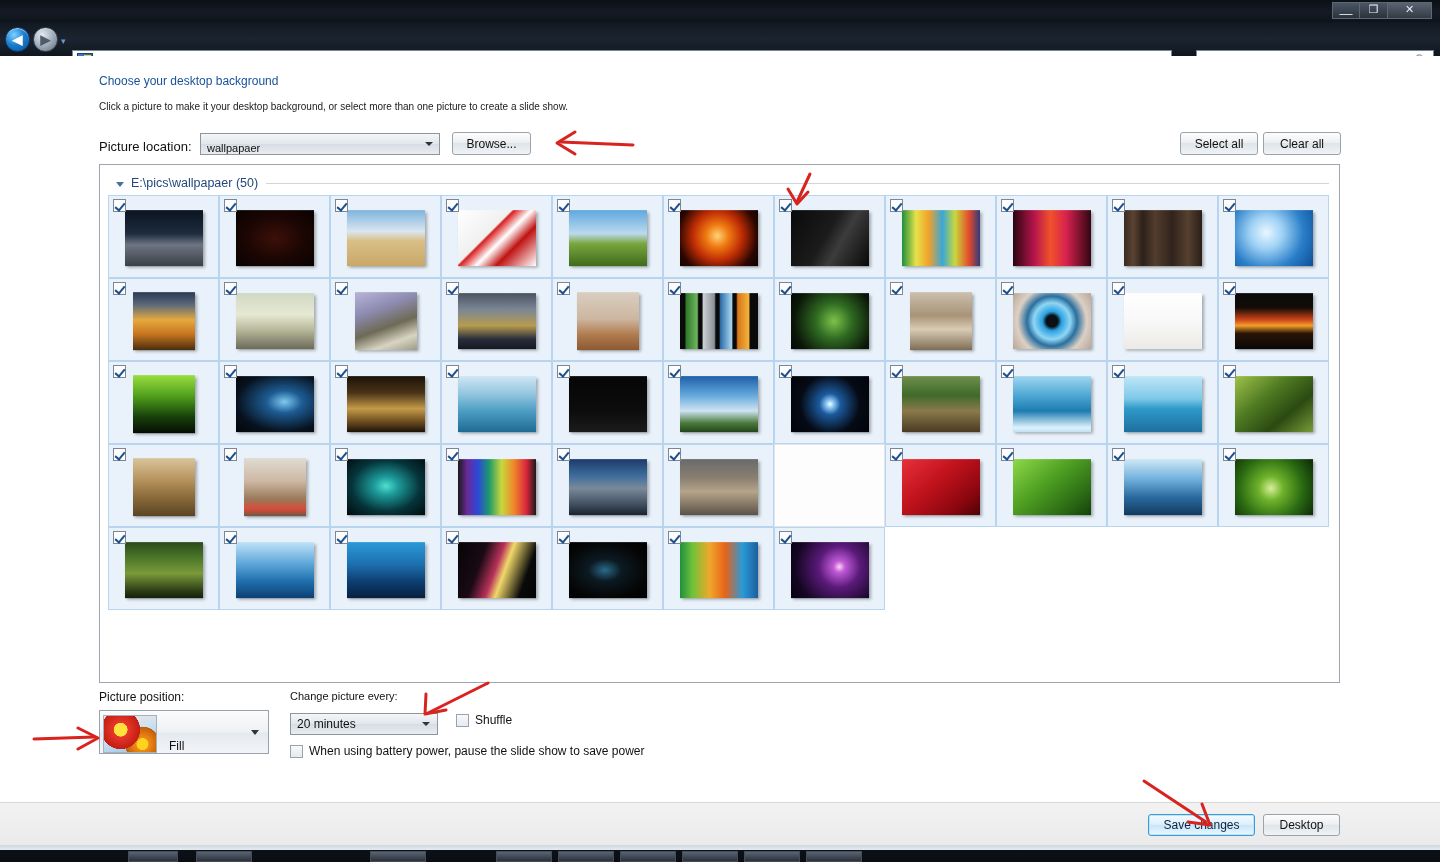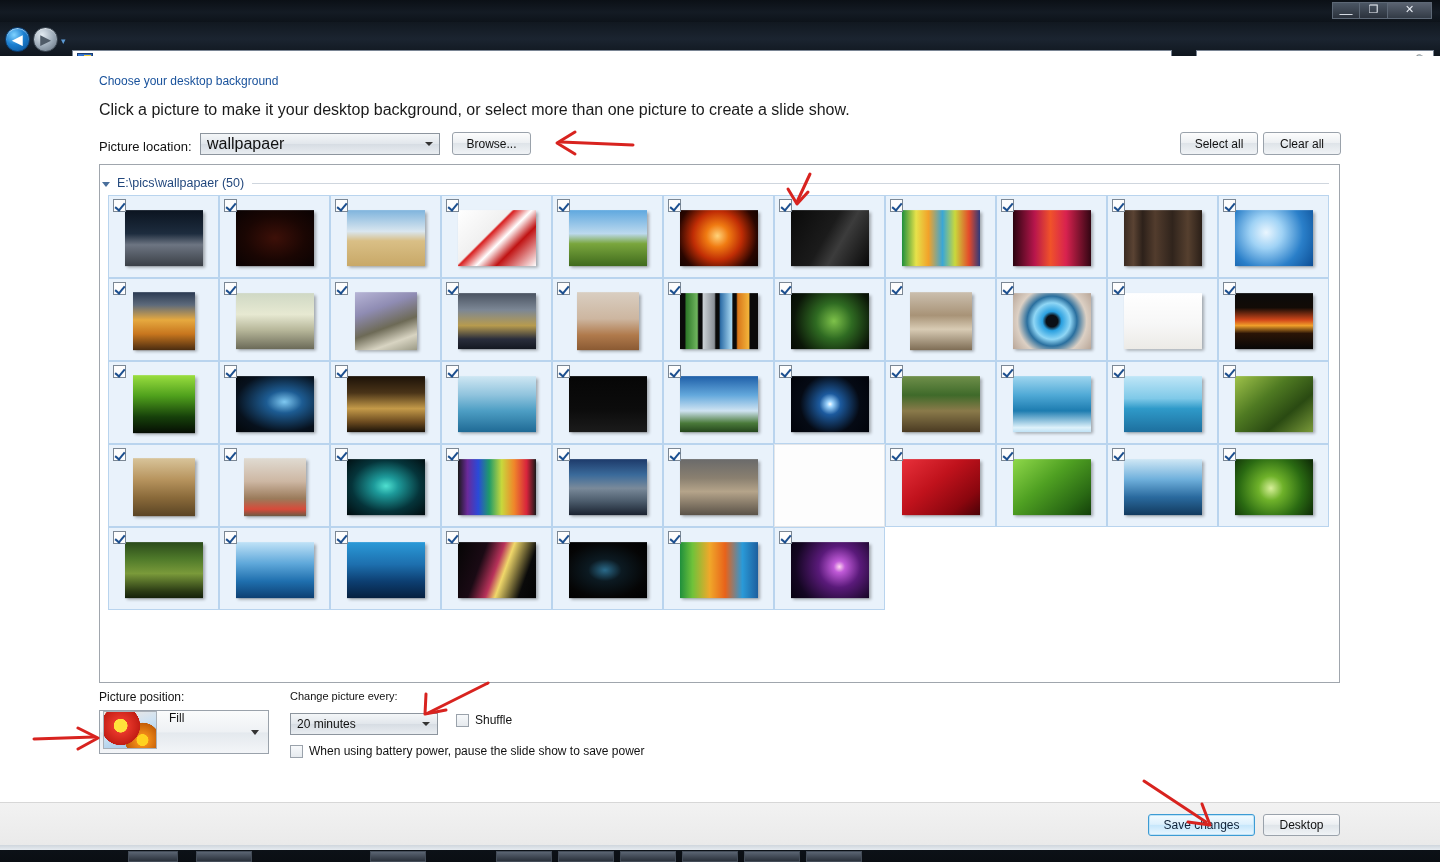--- a/index.html
+++ b/index.html
@@ -124,31 +124,31 @@
   #content{
     position:absolute; left:0; top:56px; width:1440px; height:746px;
     background:#ffffff;
   }
   #page-title{
     position:absolute; left:99px; top:18px;
     color:#18519b; font-size:12px;
   }
   #page-subtitle{
     position:absolute; left:99px; top:45px;
-    color:#1a1a1a; font-size:16px;
+    color:#1a1a1a; font-size:10px;
   }
 
   
   #loc-label{ position:absolute; left:99px; top:83px; font-size:13px; color:#111; }
   #loc-select{
     position:absolute; left:200px; top:77px; width:240px; height:22px;
     background:linear-gradient(180deg,#f4f6f8 0%,#e2e7ec 48%,#d6dce3 50%,#e9edf1 100%);
     border:1px solid #8d959e;
-    display:flex; align-items:center; padding:0 6px;
-    font-size:16px; color:#111;
+    display:flex; align-items:flex-end; padding:0 6px;
+    font-size:11px; color:#111;
   }
   #loc-select .caret{
     position:absolute; right:6px; top:8px;
     width:0;height:0;border-left:4px solid transparent;border-right:4px solid transparent;
     border-top:4px solid #333;
   }
   #browse-btn{
     position:absolute; left:452px; top:76px; width:79px; height:23px;
     background:linear-gradient(180deg,#fdfdfd 0%,#eceff2 47%,#dfe4e9 50%,#f0f3f6 100%);
     border:1px solid #9aa2ab; border-radius:3px;
@@ -166,21 +166,21 @@
   #clear-all-btn{ left:1263px; }
 
   
   #thumb-panel{
     position:absolute; left:99px; top:108px;
     width:1241px; height:519px;
     background:#ffffff; border:1px solid #a0a6ad;
     overflow:hidden;
   }
   #group-header{
-    position:absolute; left:2px; top:8px; right:10px; height:20px;
+    position:absolute; left:16px; top:8px; right:10px; height:20px;
     display:flex; align-items:center;
   }
   #group-header .tri{
     width:0;height:0;
     border-left:4px solid transparent;border-right:4px solid transparent;
     border-top:5px solid #4a6f9c;
     margin-right:7px; transform:translateY(1px);
   }
   #group-label{ color:#23487d; font-size:12.5px; white-space:nowrap; }
   #group-rule{ flex:1; height:1px; background:#cfd6de; margin-left:8px; }
@@ -226,21 +226,21 @@
     overflow:hidden;
   }
   .thumb.sq{ width:62px; height:58px; }
 
   
   #pos-label{ position:absolute; left:99px; top:634px; font-size:12px; color:#111; }
   #pos-select{
     position:absolute; left:99px; top:654px; width:170px; height:44px;
     background:linear-gradient(180deg,#fafbfc 0%,#eef1f4 50%,#e4e9ee 52%,#f3f5f8 100%);
     border:1px solid #9aa2ab;
-    display:flex; align-items:flex-start;
+    display:flex; align-items:flex-end;
   }
   #pos-thumb{
     width:54px; height:38px; margin-left:3px;
     border:1px solid #a9b0b8;
     background:
       radial-gradient(circle at 32% 38%, #ffe23b 0%, #ffe23b 16%, #e8372a 17%, #c21d14 46%, rgba(0,0,0,0) 47%),
       radial-gradient(circle at 74% 78%, #ffd21f 0%, #ffd21f 12%, #f08a17 13%, #c25d08 36%, rgba(0,0,0,0) 37%),
       linear-gradient(160deg,#f8eade 0%,#cfe2f2 45%,#8fc0e6 100%);
     flex:none;
   }

